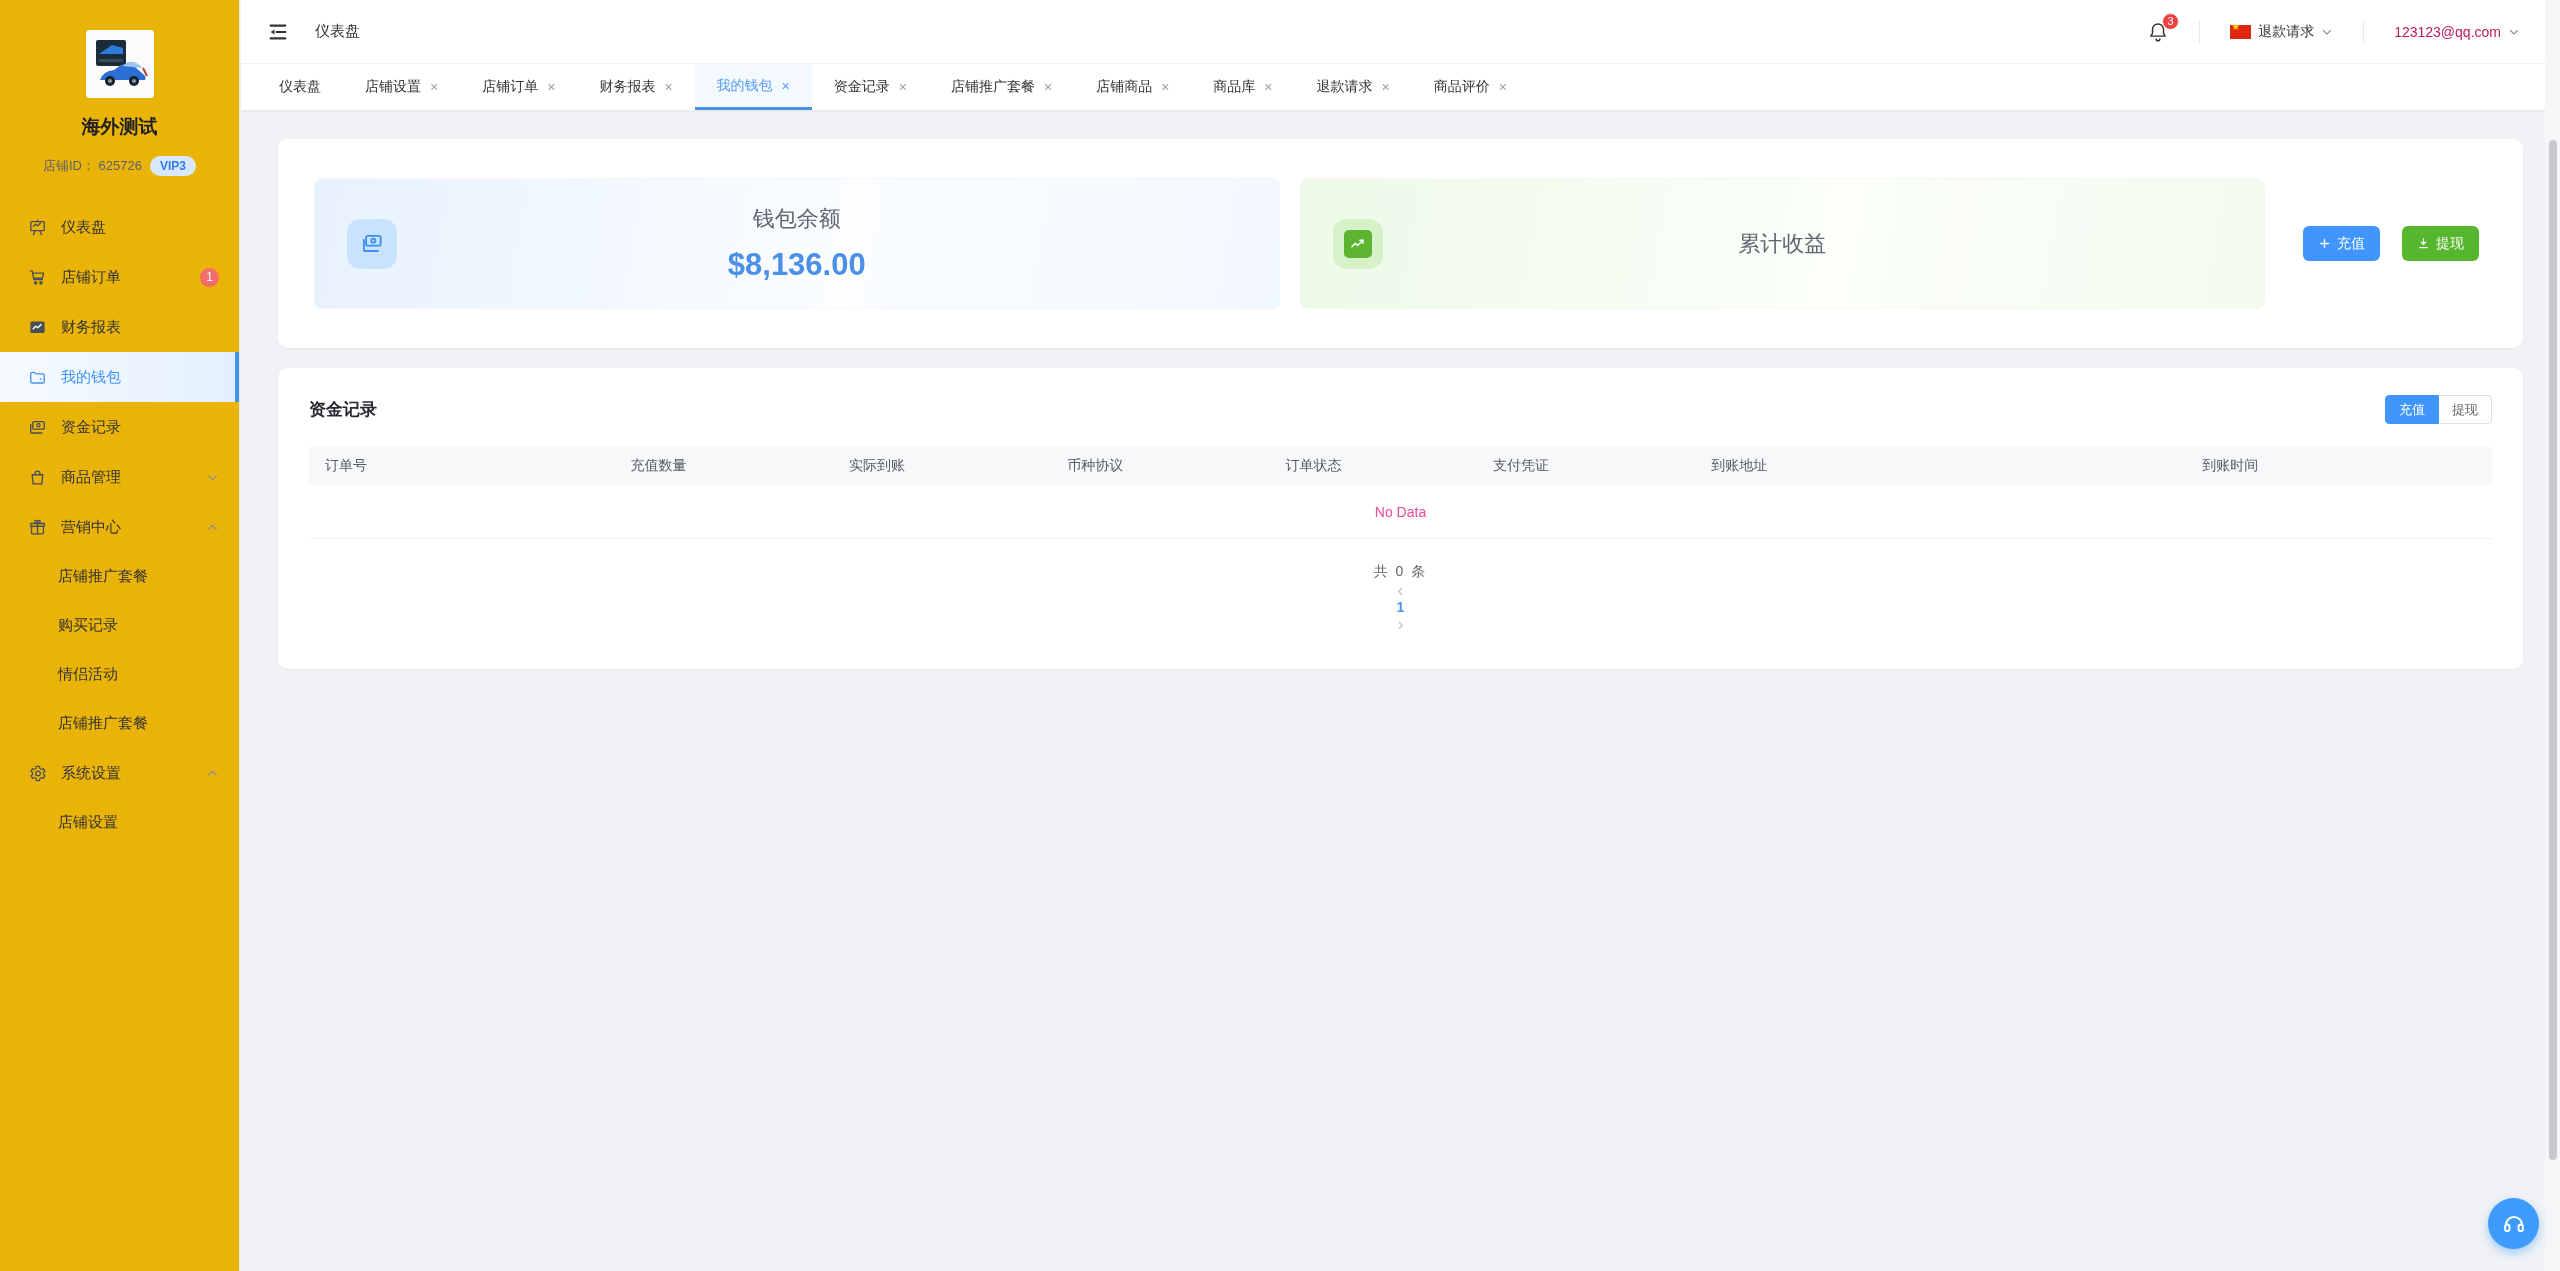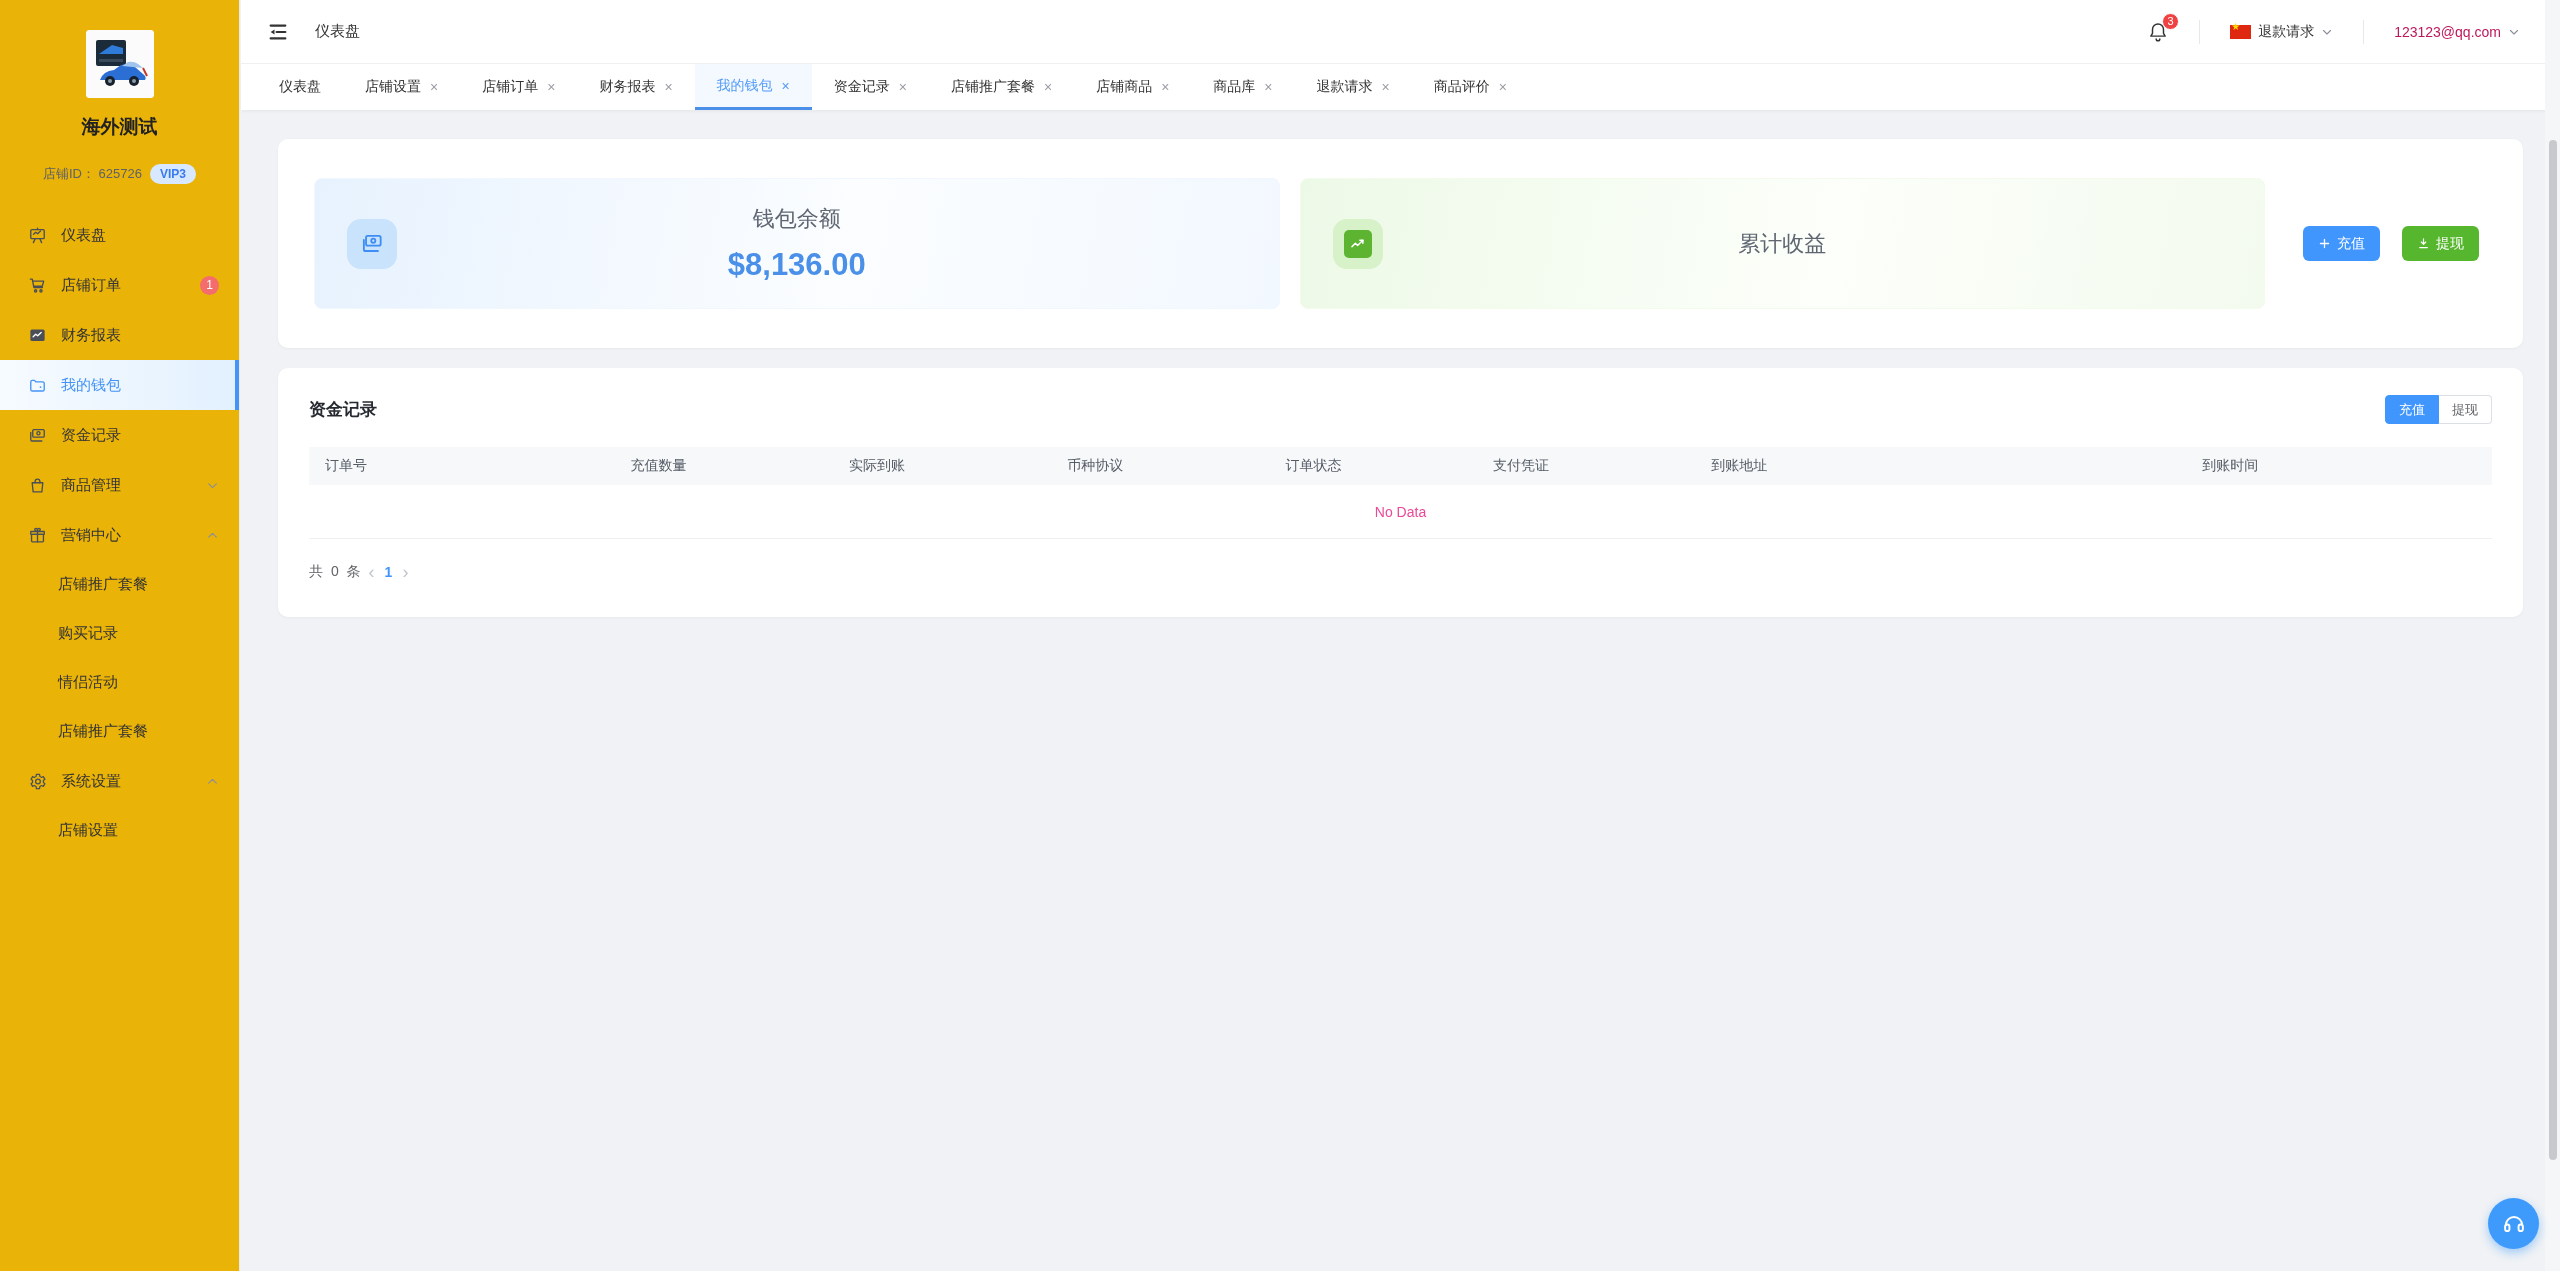--- a/index.html
+++ b/index.html
@@ -14,21 +14,21 @@
   .sidebar {
     position: absolute; left: 0; top: 0; bottom: 0; width: 240px;
     background: #eab308; border-right: 1px solid #e9eaec; z-index: 20;
   }
   .shop-block { text-align: center; padding-top: 30px; }
   .avatar {
     width: 68px; height: 68px; margin: 0 auto; border-radius: 4px; overflow: hidden;
     background: #fbfbfc;
   }
   .shop-name { font-size: 19px; font-weight: bold; color: #222; margin-top: 16px; }
-  .shop-id-row { margin-top: 24px; display: flex; align-items: center; justify-content: center; gap: 8px; }
+  .shop-id-row { margin-top: 16px; display: flex; align-items: center; justify-content: center; gap: 8px; }
   .shop-id { font-size: 13px; color: #606266; }
   .vip-badge {
     background: #d8e8ff; color: #3a7af0; font-size: 12px; font-weight: bold;
     padding: 3px 10px; border-radius: 10px;
   }
   .menu { margin-top: 26px; }
   .mi {
     height: 50px; display: flex; align-items: center; padding: 0 20px 0 28px;
     cursor: pointer; position: relative; color: #333;
   }
@@ -152,21 +152,21 @@
   table.records { width: 100%; border-collapse: collapse; margin-top: 23px; }
   table.records th {
     background: #f7f8fa; height: 38px; font-weight: normal; font-size: 14px; color: #555c66;
     text-align: left; padding-left: 16px; white-space: nowrap;
   }
   .empty-row {
     text-align: center; color: #ec4899; font-size: 14px; padding: 19px 0 18px;
     border-bottom: 1px solid #f0f0f1;
   }
   .pagination {
-    margin-top: 24px; display: flex; align-items: center; justify-content: flex-start; gap: 0;
+    margin-top: 24px; display: flex; align-items: center; justify-content: space-between; gap: 0; flex-direction: column;
   }
   .page-total { font-size: 14px; color: #606266; letter-spacing: 2px; }
   .page-arrow { color: #c0c4cc; font-size: 18px; cursor: pointer; padding: 0 6px; line-height: 1; }
   .page-arrow.prev::before { content: "‹"; }
   .page-arrow.next::before { content: "›"; }
   .page-num { color: #4096fc; font-size: 14px; font-weight: bold; cursor: pointer; padding: 0 4px; }
 
   
   .scrollbar-track { position: absolute; right: 0; top: 0; bottom: 0; width: 15px; background: #f5f6f8; z-index: 30; }
   .scrollbar-thumb { position: absolute; right: 3px; top: 140px; height: 1020px; width: 8px; border-radius: 4px; background: #c7c9cc; }

